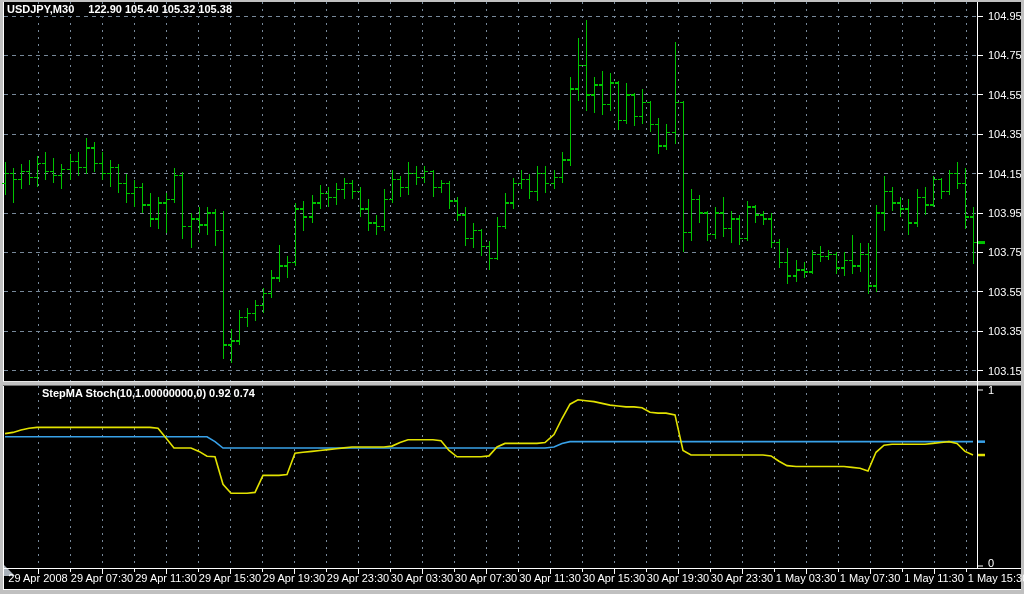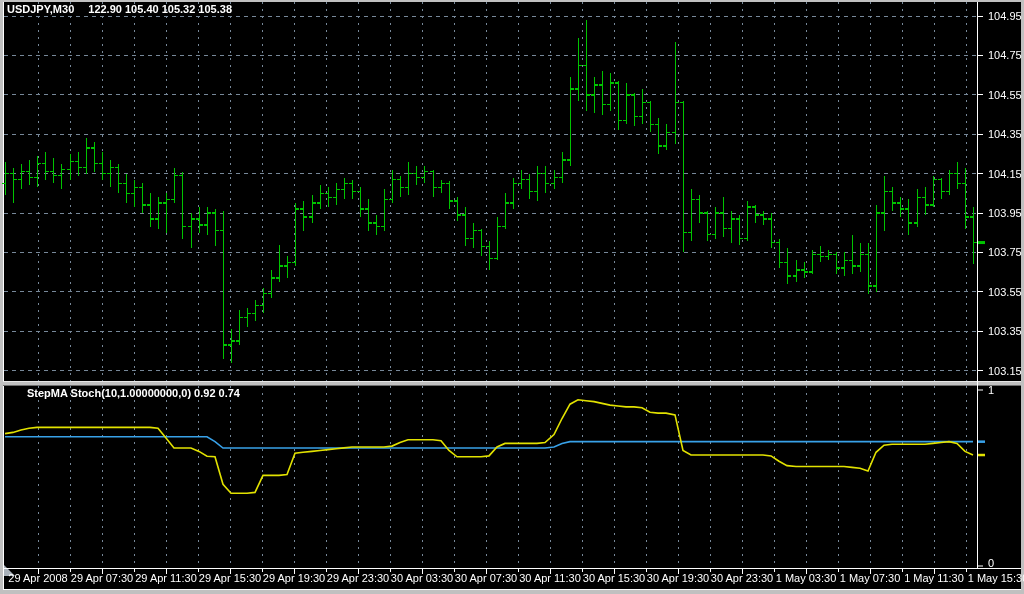--- a/index.html
+++ b/index.html
@@ -3,21 +3,21 @@
 <meta charset="utf-8">
 <style>
   html,body{margin:0;padding:0;background:#c0c0c0;}
   .frame{position:relative;width:1024px;height:594px;background:#b91c1c;overflow:hidden;
          font-family:"Liberation Sans",sans-serif;}
   #chart-svg{position:absolute;left:0;top:0;}
   .overlay{position:absolute;color:#ffffff;font:bold 11px "Liberation Sans",sans-serif;
            white-space:nowrap;pointer-events:none;}
   .title-overlay{left:7px;top:3px;}
   .title-overlay .quote{margin-left:14px;font-weight:bold;}
-  .ind-overlay{left:7px;top:387px;font-weight:bold;padding-left:20px;}
+  .ind-overlay{left:22px;top:387px;font-weight:bold;padding-left:20px;}
 </style>
 </head>
 <body>
 
 <div class="frame">
   <svg id="chart-svg" width="1024" height="594" viewBox="0 0 1024 594">
       <rect x="0" y="0" width="1024" height="594" fill="#c0c0c0"></rect>
       <g>
         <rect x="3" y="2" width="1018" height="588" fill="#000000"></rect>
         <line x1="3.5" y1="2" x2="3.5" y2="590" stroke="#ffffff" stroke-width="1"></line>

